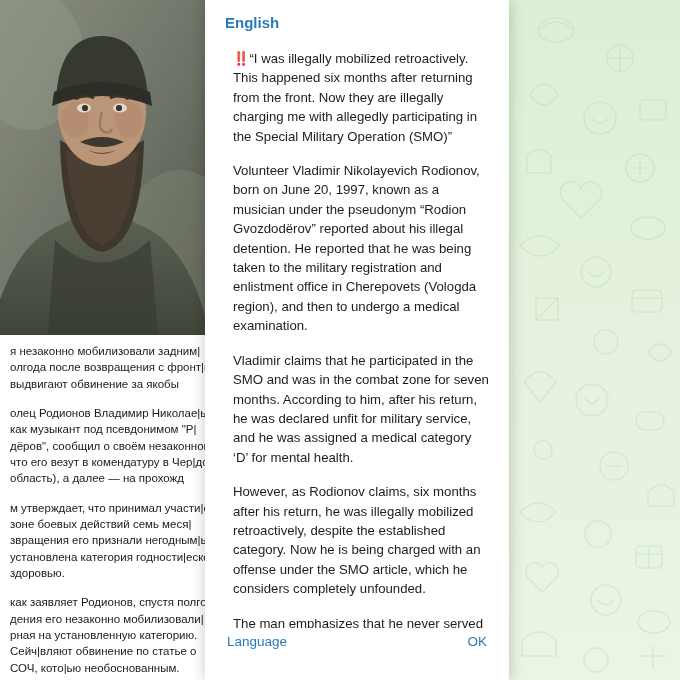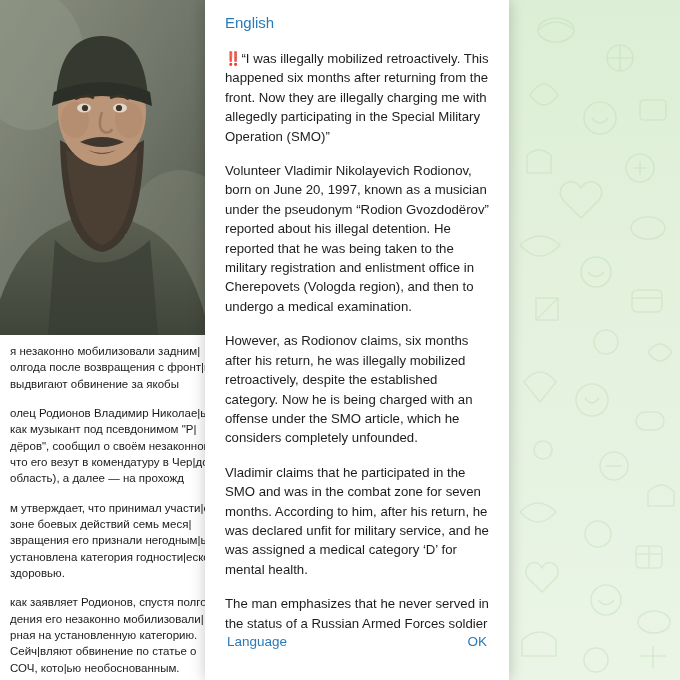--- a/index.html
+++ b/index.html
@@ -63,31 +63,31 @@
     background: #ffffff;
     box-shadow: 0 0 14px rgba(0,0,0,0.22);
     display: flex;
     flex-direction: column;
     overflow: hidden;
   }
   .dialog-title {
     padding: 14px 20px 8px 20px;
     font-size: 15px;
     color: #2a7ab8;
-    font-weight: normal;
+    font-weight: bold;
   }
   .dialog-body {
     flex: 1;
     padding: 4px 20px 4px 20px;
     overflow: hidden;
     font-size: 13.2px;
     line-height: 1.47;
     color: #1d1d1d;
   }
-  .dialog-body p { margin: 0 0 15px 0; }
+  .dialog-body p { margin: 0 0 15px 8px; }
   .dialog-body p:first-child { margin-top: 6px; }
 
   .dialog-actions {
     height: 52px;
     display: flex;
     align-items: center;
     justify-content: space-between;
     padding: 0 20px 26px 20px;
   }
   .dlg-btn {
@@ -218,22 +218,22 @@
       <p>м утверждает, что принимал участи|ся в зоне боевых действий семь меся|звращения его признали негодным|ыла установлена категория годности|ескому здоровью.</p>
       <p>как заявляет Родионов, спустя полго|дения его незаконно мобилизовали|рная на установленную категорию. Сейч|вляют обвинение по статье о СОЧ, кото|ью необоснованным.</p>
     </div>
   </div>
 
   <div class="dialog">
     <div class="dialog-title">English</div>
     <div class="dialog-body">
       <p>‼️“I was illegally mobilized retroactively. This happened six months after returning from the front. Now they are illegally charging me with allegedly participating in the Special Military Operation (SMO)”</p>
       <p>Volunteer Vladimir Nikolayevich Rodionov, born on June 20, 1997, known as a musician under the pseudonym “Rodion Gvozdodërov” reported about his illegal detention. He reported that he was being taken to the military registration and enlistment office in Cherepovets (Vologda region), and then to undergo a medical examination.</p>
+      <p>Vladimir claims that he participated in the SMO and was in the combat zone for seven months. According to him, after his return, he was declared unfit for military service, and he was assigned a medical category ‘D’ for mental health.</p>
       <p>However, as Rodionov claims, six months after his return, he was illegally mobilized retroactively, despite the established category. Now he is being charged with an offense under the SMO article, which he considers completely unfounded.</p>
-      <p>Vladimir claims that he participated in the SMO and was in the combat zone for seven months. According to him, after his return, he was declared unfit for military service, and he was assigned a medical category ‘D’ for mental health.</p>
       <p>The man emphasizes that he never served in the status of a Russian Armed Forces soldier and could not serve due to medical reasons, and what is happening he views as pressure and an attempt to hold him accountable for service that legally could not take place.</p>
     </div>
     <div class="dialog-actions">
       <button class="dlg-btn">Language</button>
       <button class="dlg-btn">OK</button>
     </div>
   </div>
 
   <div class="right-area"></div>
 </div>

